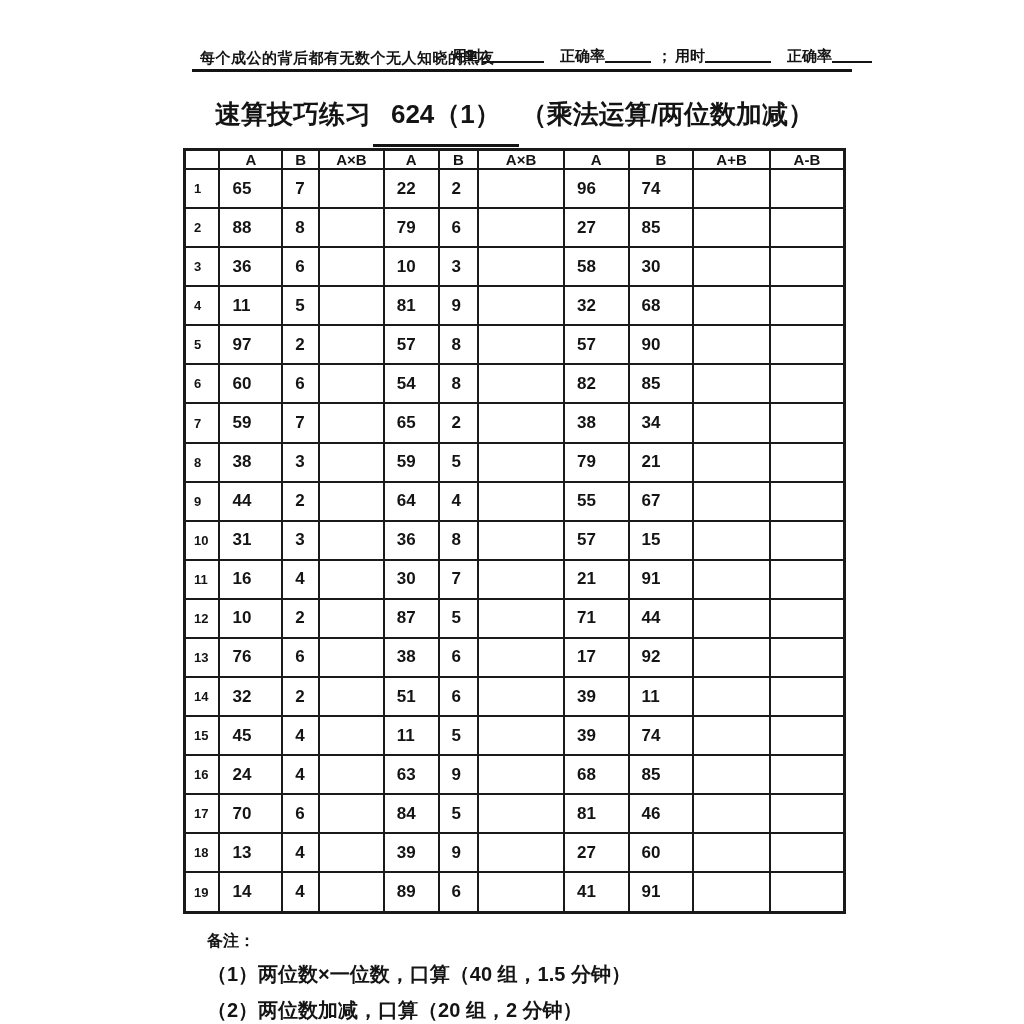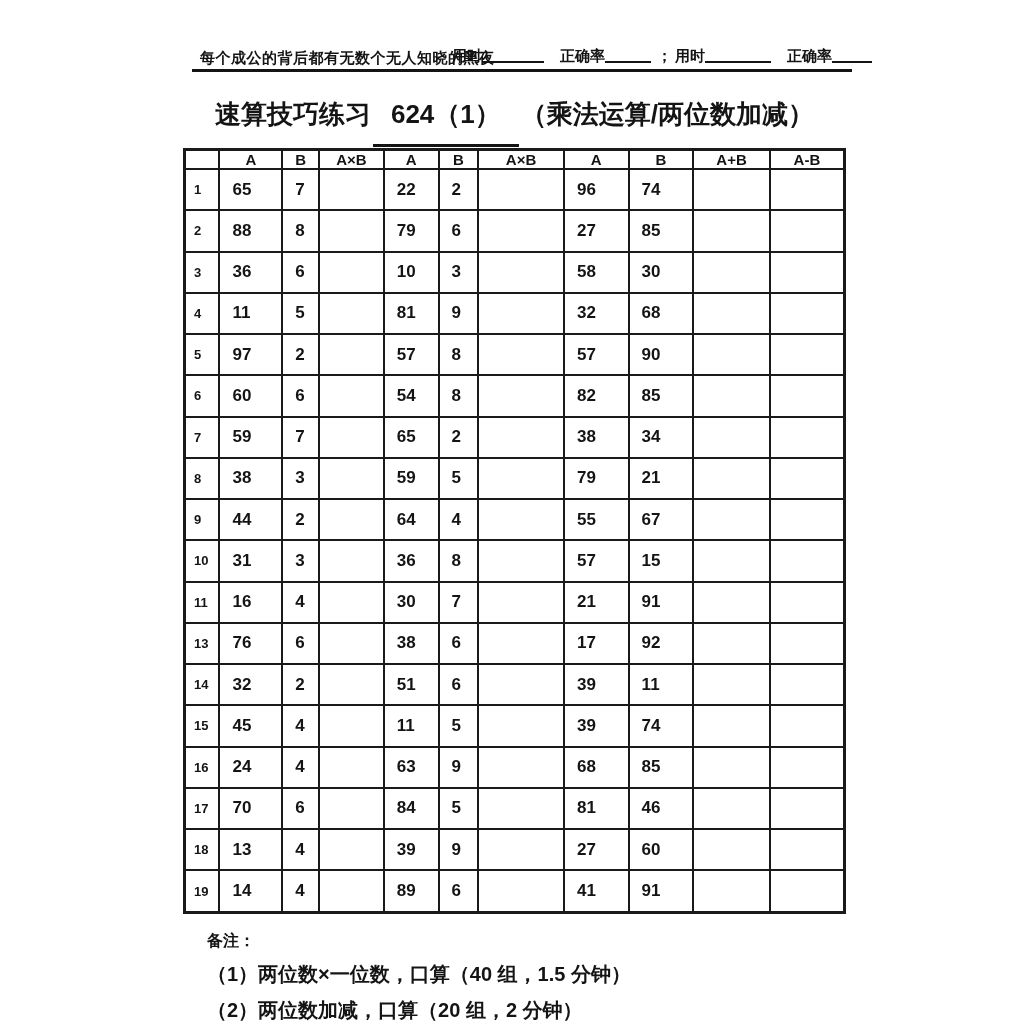--- a/index.html
+++ b/index.html
@@ -268,20 +268,33 @@
           <td></td>
           <td>30</td>
           <td>7</td>
           <td></td>
           <td>21</td>
           <td>91</td>
           <td></td>
           <td></td>
         </tr>
         <tr>
+          <td class="rownum">12</td>
+          <td>10</td>
+          <td>2</td>
+          <td></td>
+          <td>87</td>
+          <td>5</td>
+          <td></td>
+          <td>71</td>
+          <td>44</td>
+          <td></td>
+          <td></td>
+        </tr>
+        <tr>
           <td class="rownum">13</td>
           <td>76</td>
           <td>6</td>
           <td></td>
           <td>38</td>
           <td>6</td>
           <td></td>
           <td>17</td>
           <td>92</td>
           <td></td>

